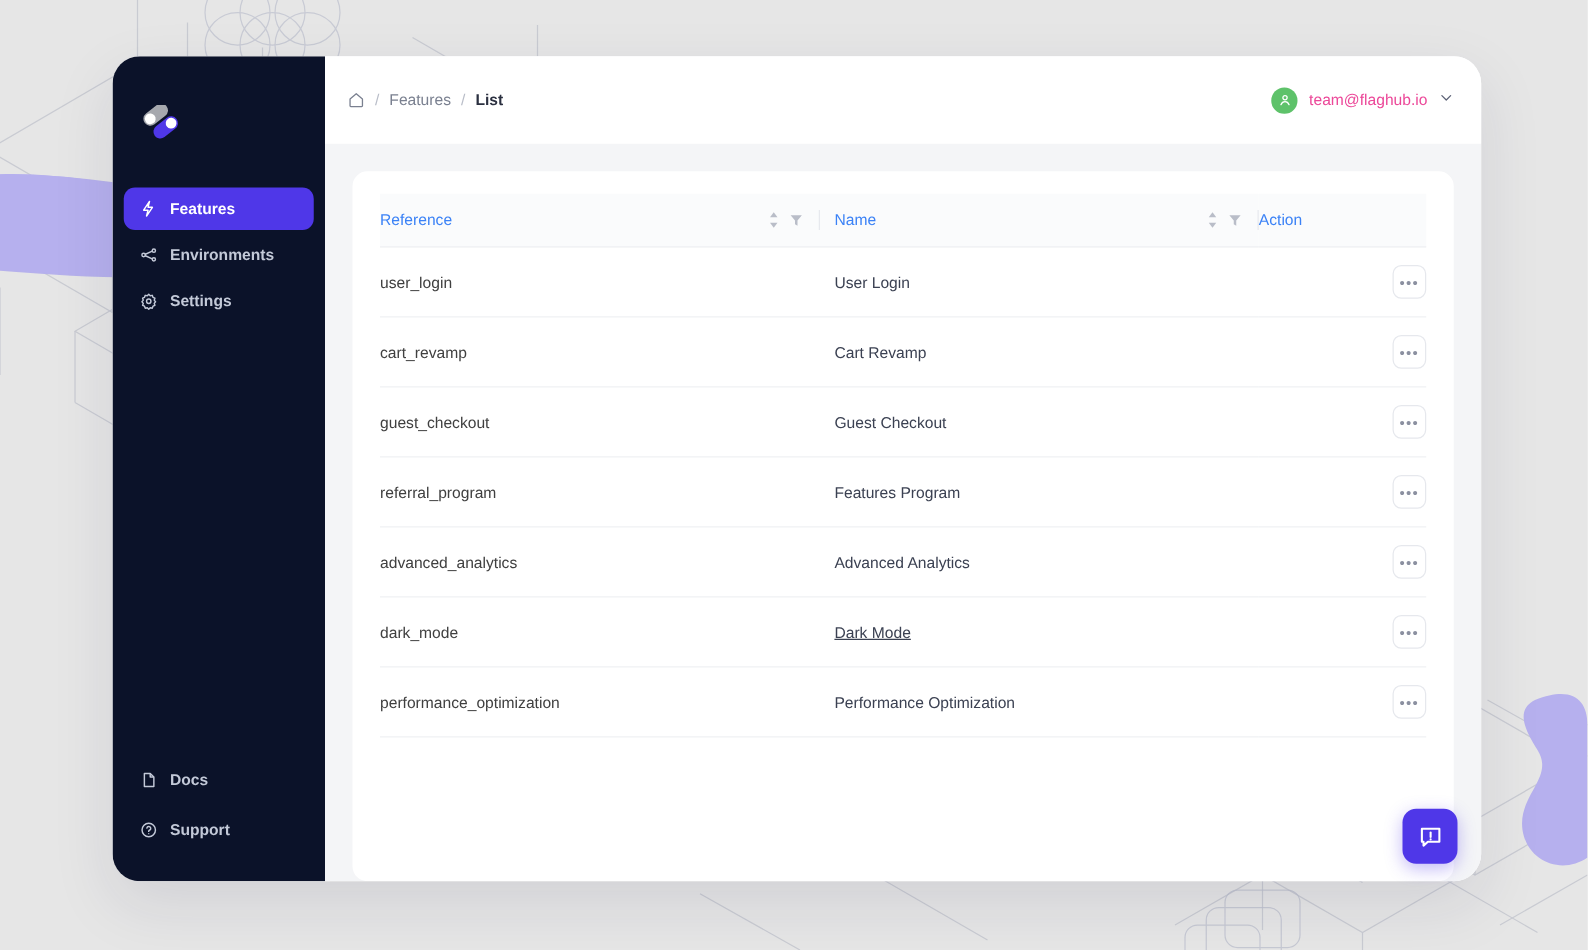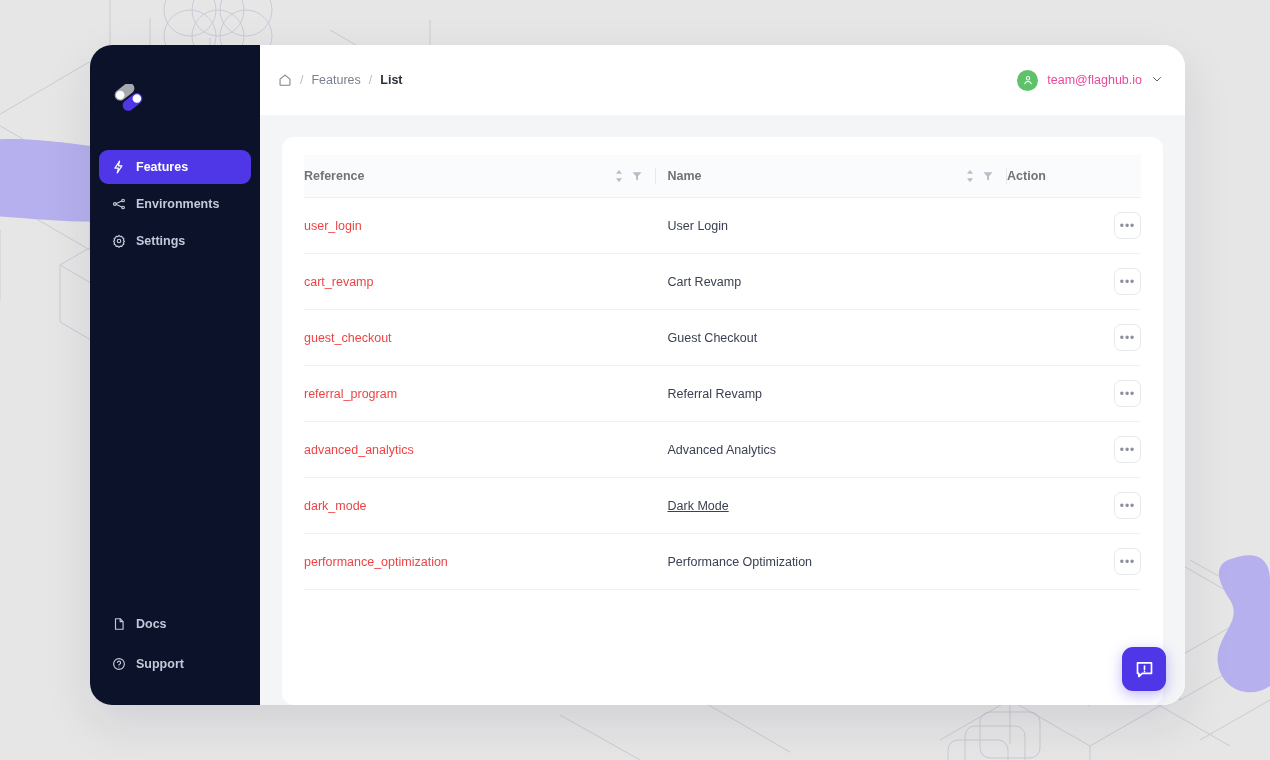--- a/index.html
+++ b/index.html
@@ -117,22 +117,22 @@
     cursor: pointer;
   }
   .add-btn .plus { font-size: 14px; line-height: 1; }
 
   
   table.ftable { width: 100%; border-collapse: collapse; table-layout: fixed; }
   table.ftable thead tr { background: #fafbfc; }
   table.ftable th {
     text-align: left;
     font-size: 12.5px;
-    font-weight: bold;
-    color: #737373;
+    font-weight: normal;
+    color: #3b82f6;
     padding: 13px 0;
     height: 42px;
     border-bottom: 1px solid #eeeff2;
   }
   th.col-ref { padding-left: 16px; }
   th.col-act { text-align: right; padding-right: 18px; }
 
   .th-inner { display: flex; align-items: center; }
   .th-tools { margin-left: auto; display: flex; align-items: center; gap: 7px; padding-right: 12px; }
   .sort-ic, .filter-ic { cursor: pointer; display: flex; }
@@ -141,21 +141,21 @@
   table.ftable td {
     padding: 0;
     height: 56px;
     border-bottom: 1px solid #f0f1f4;
     font-size: 12.5px;
     color: #3b4152;
     vertical-align: middle;
   }
   td.cell-ref { padding-left: 16px; }
   td.cell-act { text-align: right; padding-right: 18px; }
-  .ref-link { color: #ef4444; cursor: pointer; }
+  .ref-link { color: #404040; cursor: pointer; }
   .kebab-btn {
     display: inline-flex; align-items: center; justify-content: center;
     width: 27px; height: 27px;
     border: 1px solid #e6e8ed;
     border-radius: 7px;
     background: #fff;
     color: #8b90a0;
     font-size: 12px;
     letter-spacing: 1px;
     cursor: pointer;
@@ -394,21 +394,21 @@
                   <td style="padding-left: 12px;">Cart Revamp</td>
                   <td class="cell-act"><span class="kebab-btn">•••</span></td>
                 </tr>
                 <tr>
                   <td class="cell-ref"><span class="ref-link">guest_checkout</span></td>
                   <td style="padding-left: 12px;">Guest Checkout</td>
                   <td class="cell-act"><span class="kebab-btn">•••</span></td>
                 </tr>
                 <tr>
                   <td class="cell-ref"><span class="ref-link">referral_program</span></td>
-                  <td style="padding-left: 12px;">Referral Revamp</td>
+                  <td style="padding-left: 12px;">Features Program</td>
                   <td class="cell-act"><span class="kebab-btn">•••</span></td>
                 </tr>
                 <tr>
                   <td class="cell-ref"><span class="ref-link">advanced_analytics</span></td>
                   <td style="padding-left: 12px;">Advanced Analytics</td>
                   <td class="cell-act"><span class="kebab-btn">•••</span></td>
                 </tr>
                 <tr>
                   <td class="cell-ref"><span class="ref-link">dark_mode</span></td>
                   <td style="padding-left: 12px; text-decoration: underline;">Dark Mode</td>

